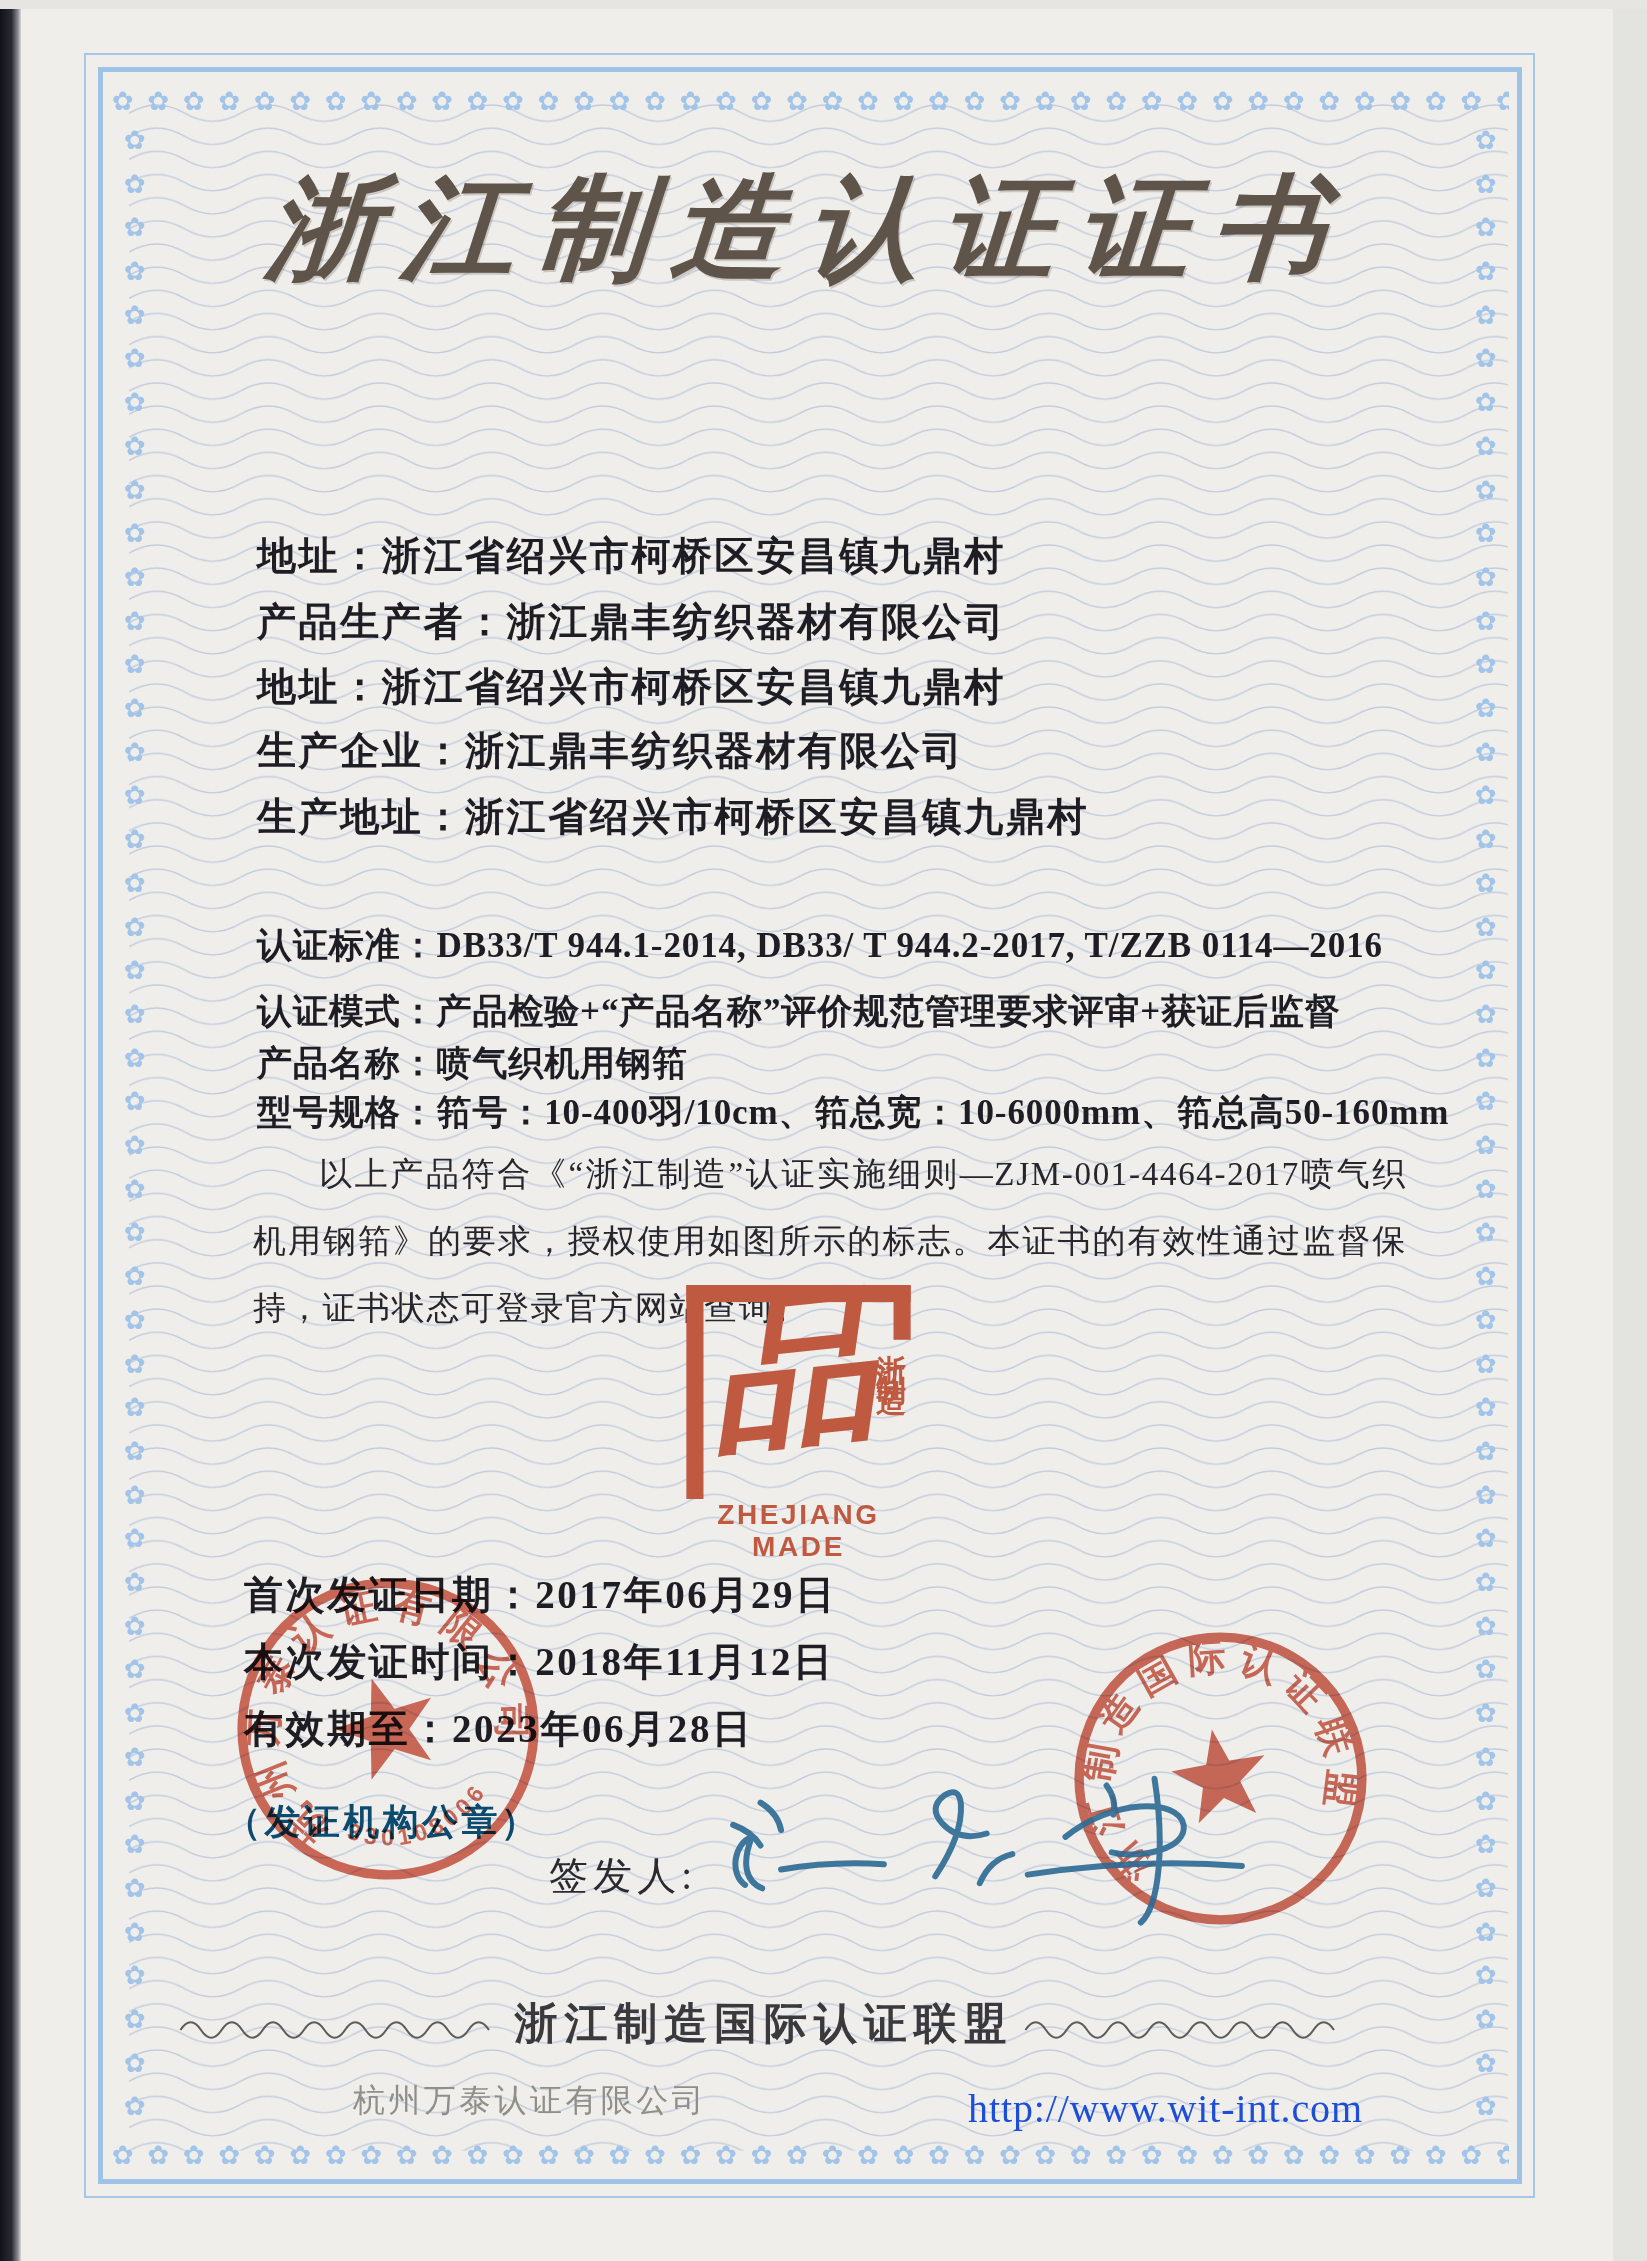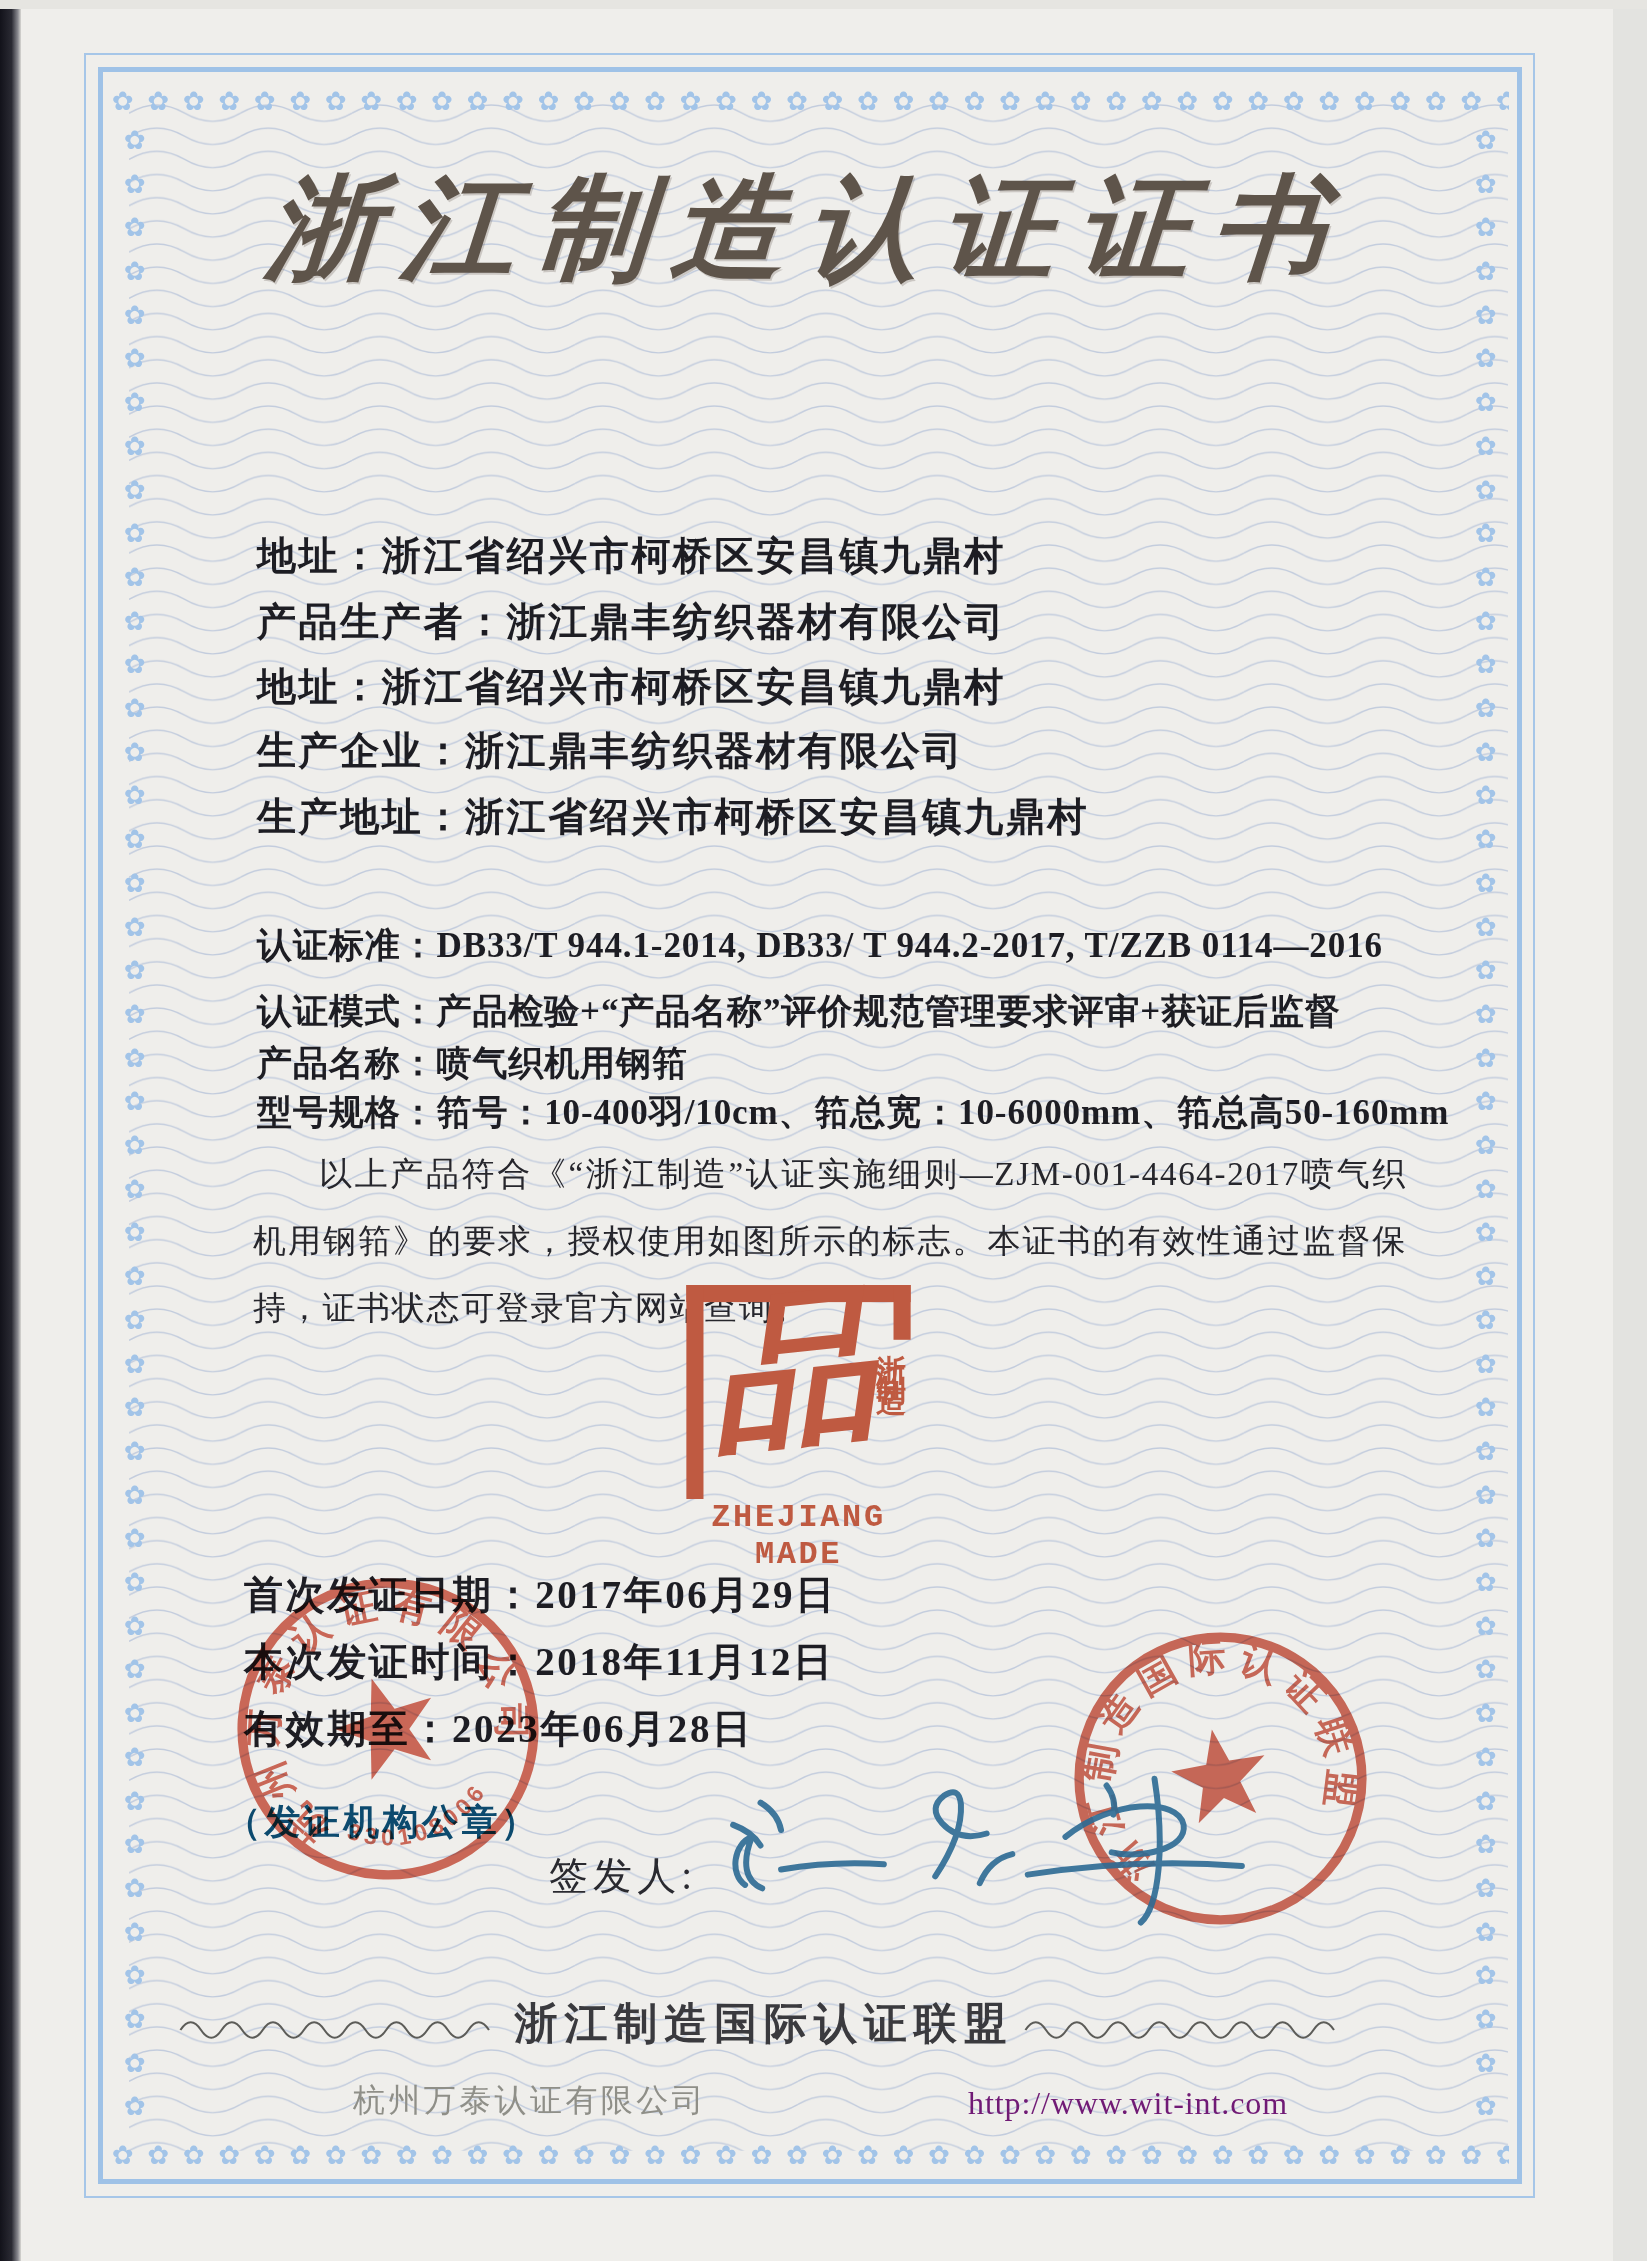--- a/index.html
+++ b/index.html
@@ -47,41 +47,41 @@
   .statement{position:absolute;left:253px;width:1154px;top:1141px;z-index:3;
     font-size:33px;line-height:67px;color:#26262c;text-align:justify;text-indent:2em;letter-spacing:1.7px;}
 
   
   .logo{position:absolute;left:686px;top:1285px;width:225px;height:257px;z-index:3;}
   .logo .glyph{position:absolute;left:24px;top:3.4px;font-size:165px;line-height:1;
     font-weight:bold;font-style:italic;color:#bf5a41;transform:rotate(-6deg);}
   .logo .side{position:absolute;left:184px;top:45px;writing-mode:vertical-rl;
     font-size:30px;font-weight:bold;letter-spacing:10.3px;color:#bf5a41;}
   .logo .caption{position:absolute;left:0;top:214px;width:225px;text-align:center;
-    font-family:Liberation Mono, monospace;
-    font-size:32px;font-weight:bold;letter-spacing:2.6px;color:#bf5a41;}
+    font-family:Liberation Sans, sans-serif;
+    font-size:28px;font-weight:bold;letter-spacing:2.6px;color:#bf5a41;}
 
   .dateline{position:absolute;left:244px;z-index:3;font-size:39px;font-weight:bold;color:#1d1d23;letter-spacing:2.6px;}
   .sealnote{position:absolute;left:225px;top:1798px;z-index:3;font-size:36px;color:#0c4a6e;letter-spacing:3.4px;font-weight:bold;}
   .issuer{position:absolute;left:549px;top:1849px;z-index:3;font-size:39px;color:#2a2a30;letter-spacing:5.1px;}
 
   .stamp{position:absolute;z-index:4;mix-blend-mode:multiply;opacity:.88;}
   .signature{position:absolute;left:678px;top:1741px;z-index:5;}
 
   .alliance-title{position:absolute;left:129px;width:1390px;top:1995px;z-index:3;
     text-align:center;font-size:43px;font-weight:bold;letter-spacing:6.9px;color:#3a3a3e;
     transform:translateX(-60px);}
   .flourish{position:absolute;top:2018px;z-index:3;}
   .fl-left{left:176px;}
   .fl-right{left:1021px;}
 
   .footer-company{position:absolute;left:353px;top:2079px;z-index:3;
     font-size:32px;color:#8f8f88;letter-spacing:3.4px;}
   .footer-url{position:absolute;left:968px;top:2085px;z-index:3;
-    font-size:32px;color:#701a75;letter-spacing:0.9px;}
+    font-size:40px;color:#1d4ed8;letter-spacing:0.9px;}
 </style>
 </head>
 <body>
 
 <div class="page">
 
   <div class="scan-edge-left"></div>
   <div class="scan-edge-right"></div>
   <div class="scan-edge-top"></div>
 

